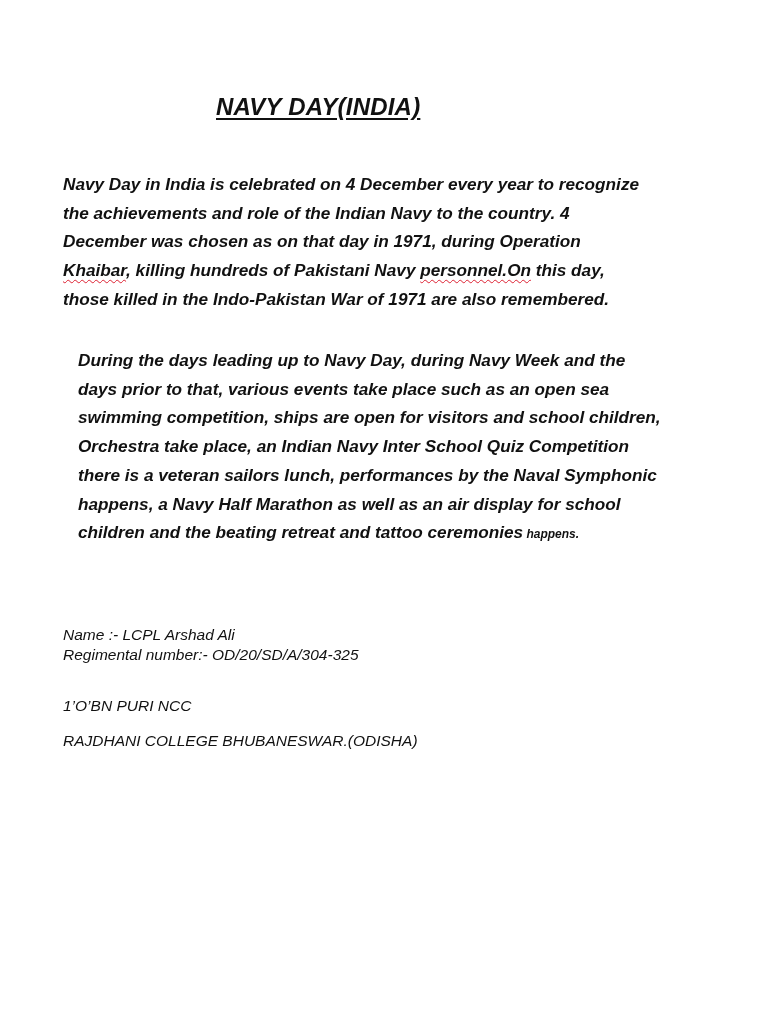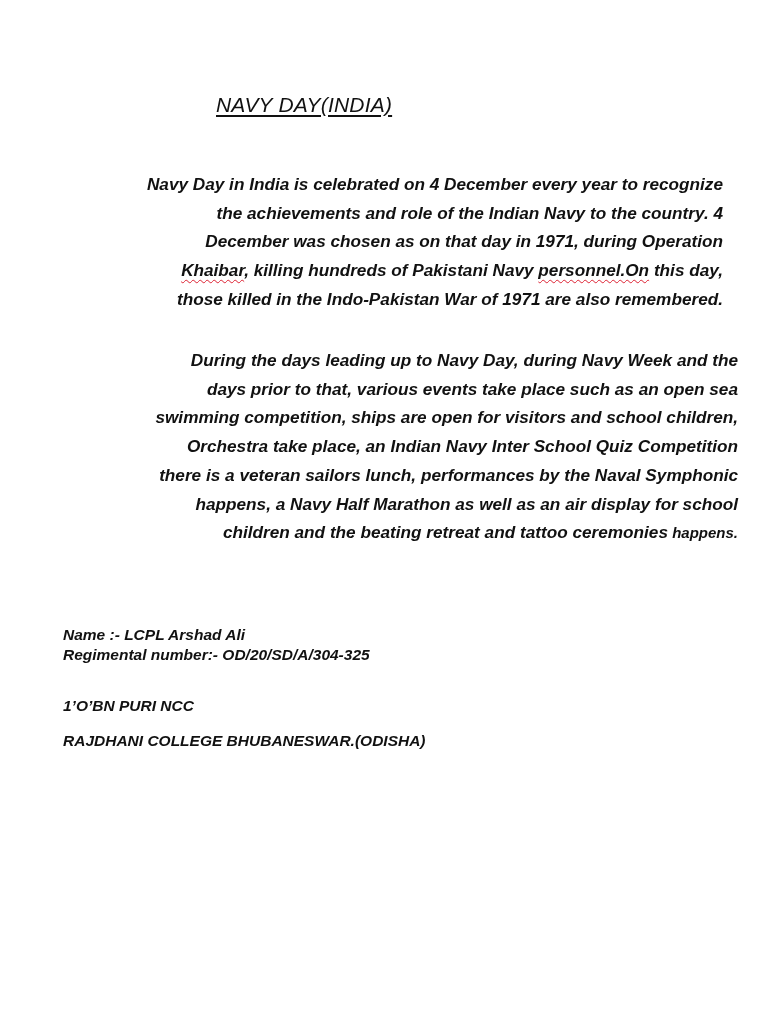--- a/index.html
+++ b/index.html
@@ -1,28 +1,28 @@
 <!DOCTYPE html>
 <html><head>
 <meta charset="utf-8">
 <style>
   html, body { margin: 0; padding: 0; background: #ffffff; }
   body { width: 772px; height: 1024px; position: relative; overflow: hidden;
          font-family: "Liberation Sans", "DejaVu Sans", sans-serif; color: #111; }
   .page { position: absolute; left: 0; top: 0; width: 772px; height: 1024px; background: #fff; }
-  .title { position: absolute; left: 216px; top: 93px; font-size: 21px; font-weight: normal;
+  .title { position: absolute; left: 216px; top: 93px; font-size: 24px; font-weight: bold;
            font-style: italic; text-decoration: underline; text-underline-offset: 3px; letter-spacing: 0.2px; }
   .para { position: absolute; left: 63px; width: 660px; font-size: 17.2px; font-weight: bold;
           font-style: italic; line-height: 28.7px; }
-  .para .line { display: block; white-space: nowrap; text-align: right; }
+  .para .line { display: block; white-space: nowrap; }
   #p1 { top: 170px; }
   #p2 { top: 346px; margin-left: 15px; }
   .spell { text-decoration: underline wavy #d23; text-decoration-thickness: 1px; text-underline-offset: 3px; }
-  .small { font-size: 15px; }
-  .sig { position: absolute; left: 63px; font-size: 15.5px; font-weight: bold; font-style: italic; white-space: nowrap; }
+  .small { font-size: 12px; }
+  .sig { position: absolute; left: 63px; font-size: 15.5px; font-weight: normal; font-style: italic; white-space: nowrap; }
   #sig0 { top: 626px; }
   #sig1 { top: 646px; }
   #sig2 { top: 697px; }
   #sig3 { top: 732px; }
 </style>
 </head>
 <body>
 
 <div class="page">
   <div class="title">NAVY DAY(INDIA)</div>

